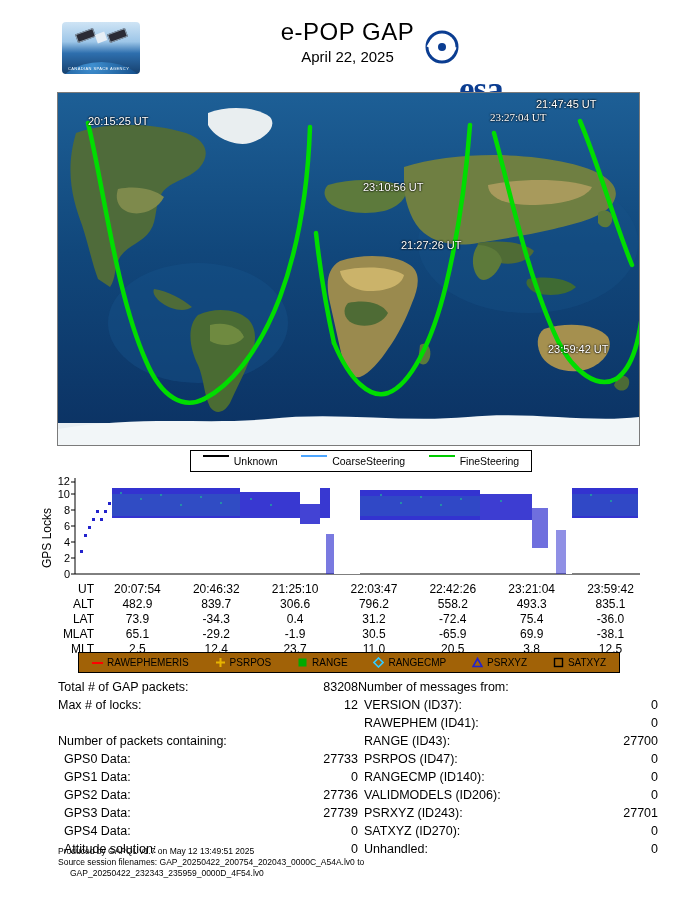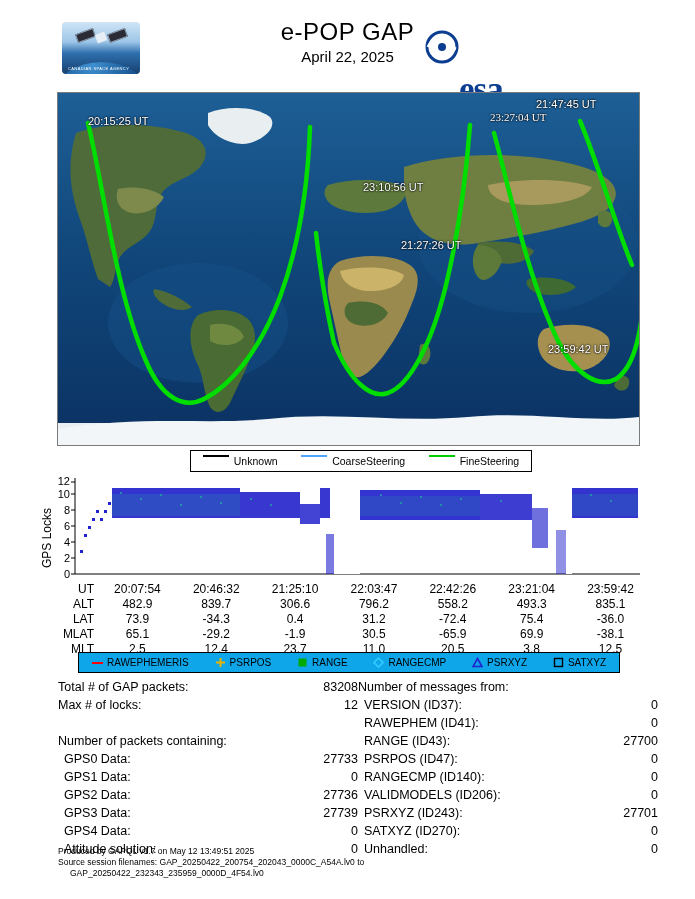--- a/index.html
+++ b/index.html
@@ -213,21 +213,21 @@
   }
 
   
   .pkt-legend {
     position: absolute;
     left: 78px;
     top: 652px;
     width: 540px;
     height: 19px;
     border: 1px solid #000;
-    background: #0ea5e9;
+    background: #a16207;
     display: flex;
     align-items: center;
     justify-content: space-around;
     font-size: 10px;
   }
   .pkt-legend .entry {
     display: flex;
     align-items: center;
     gap: 4px;
   }

